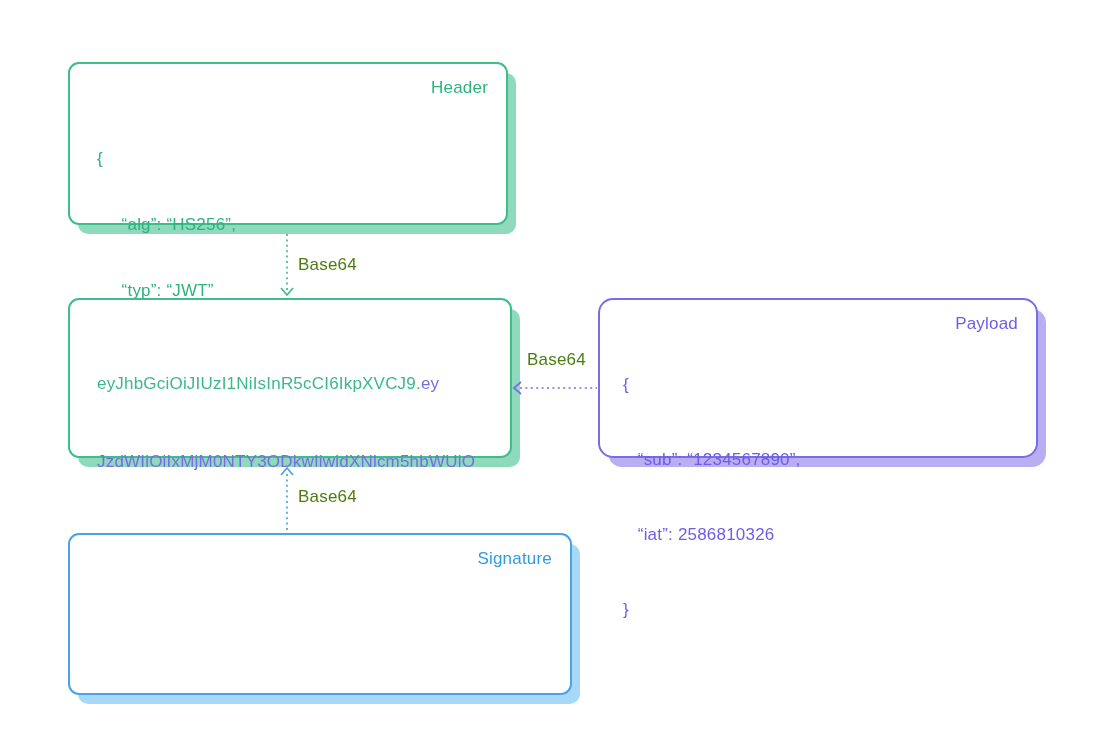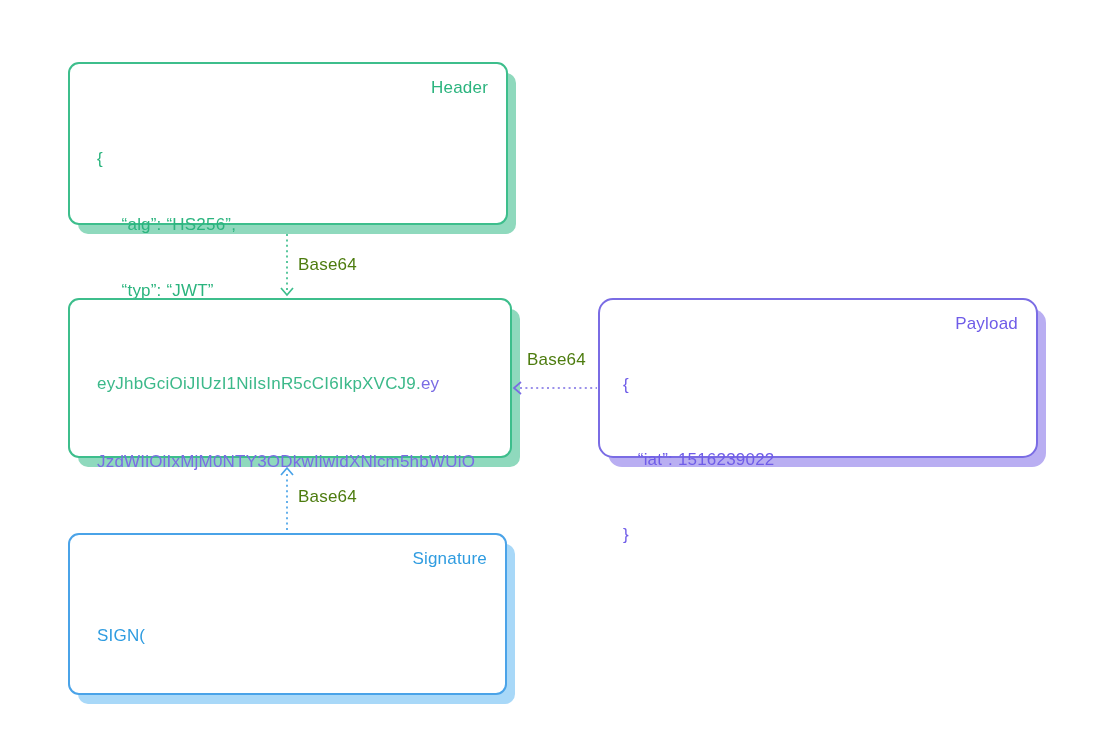--- a/index.html
+++ b/index.html
@@ -72,33 +72,33 @@
   <svg class="arrow" style="left:510px; top:379px;" width="88" height="18" viewBox="0 0 88 18">
     <line x1="10" y1="9" x2="87" y2="9" stroke="#7a6ce4" stroke-width="1.7" stroke-dasharray="2 3.4"></line>
     <polyline points="11,3 4,9 11,15" fill="none" stroke="#7a6ce4" stroke-width="1.7"></polyline>
   </svg>
   <div class="b64-label" style="left:527px; top:350px;">Base64</div>
 
   <div class="box purple" style="left:598px; top:298px; width:440px; height:160px;">
     <div class="box-title purple-t">Payload</div>
     <div class="code purple-t" style="left:23px; top:22px; line-height:25px;">
       <div>{</div>
-      <div>   “iat”: 1516239022</div>
+      <div>   “sub”: “1234567890”,</div>
+      <div>   “iat”: 2586810326</div>
       <div>}</div>
     </div>
   </div>
 
   <svg class="arrow" style="left:278px; top:466px;" width="18" height="67" viewBox="0 0 18 67">
     <line x1="9" y1="8" x2="9" y2="66" stroke="#4aa3e8" stroke-width="1.7" stroke-dasharray="2 3.4"></line>
     <polyline points="3,9 9,2 15,9" fill="none" stroke="#4aa3e8" stroke-width="1.7"></polyline>
   </svg>
   <div class="b64-label" style="left:298px; top:487px;">Base64</div>
 
-  <div class="box blue" style="left:68px; top:533px; width:439px; height:162px;">
+  <div class="box blue" style="left:68px; top:533px; width:504px; height:162px;">
     <div class="box-title blue-t">Signature</div>
     <div class="code blue-t" style="top:38px; line-height:25px;">
-      <div>SIGN(</div>
       
       
     </div>
   </div>
 
 </div>
 
 </body></html>

